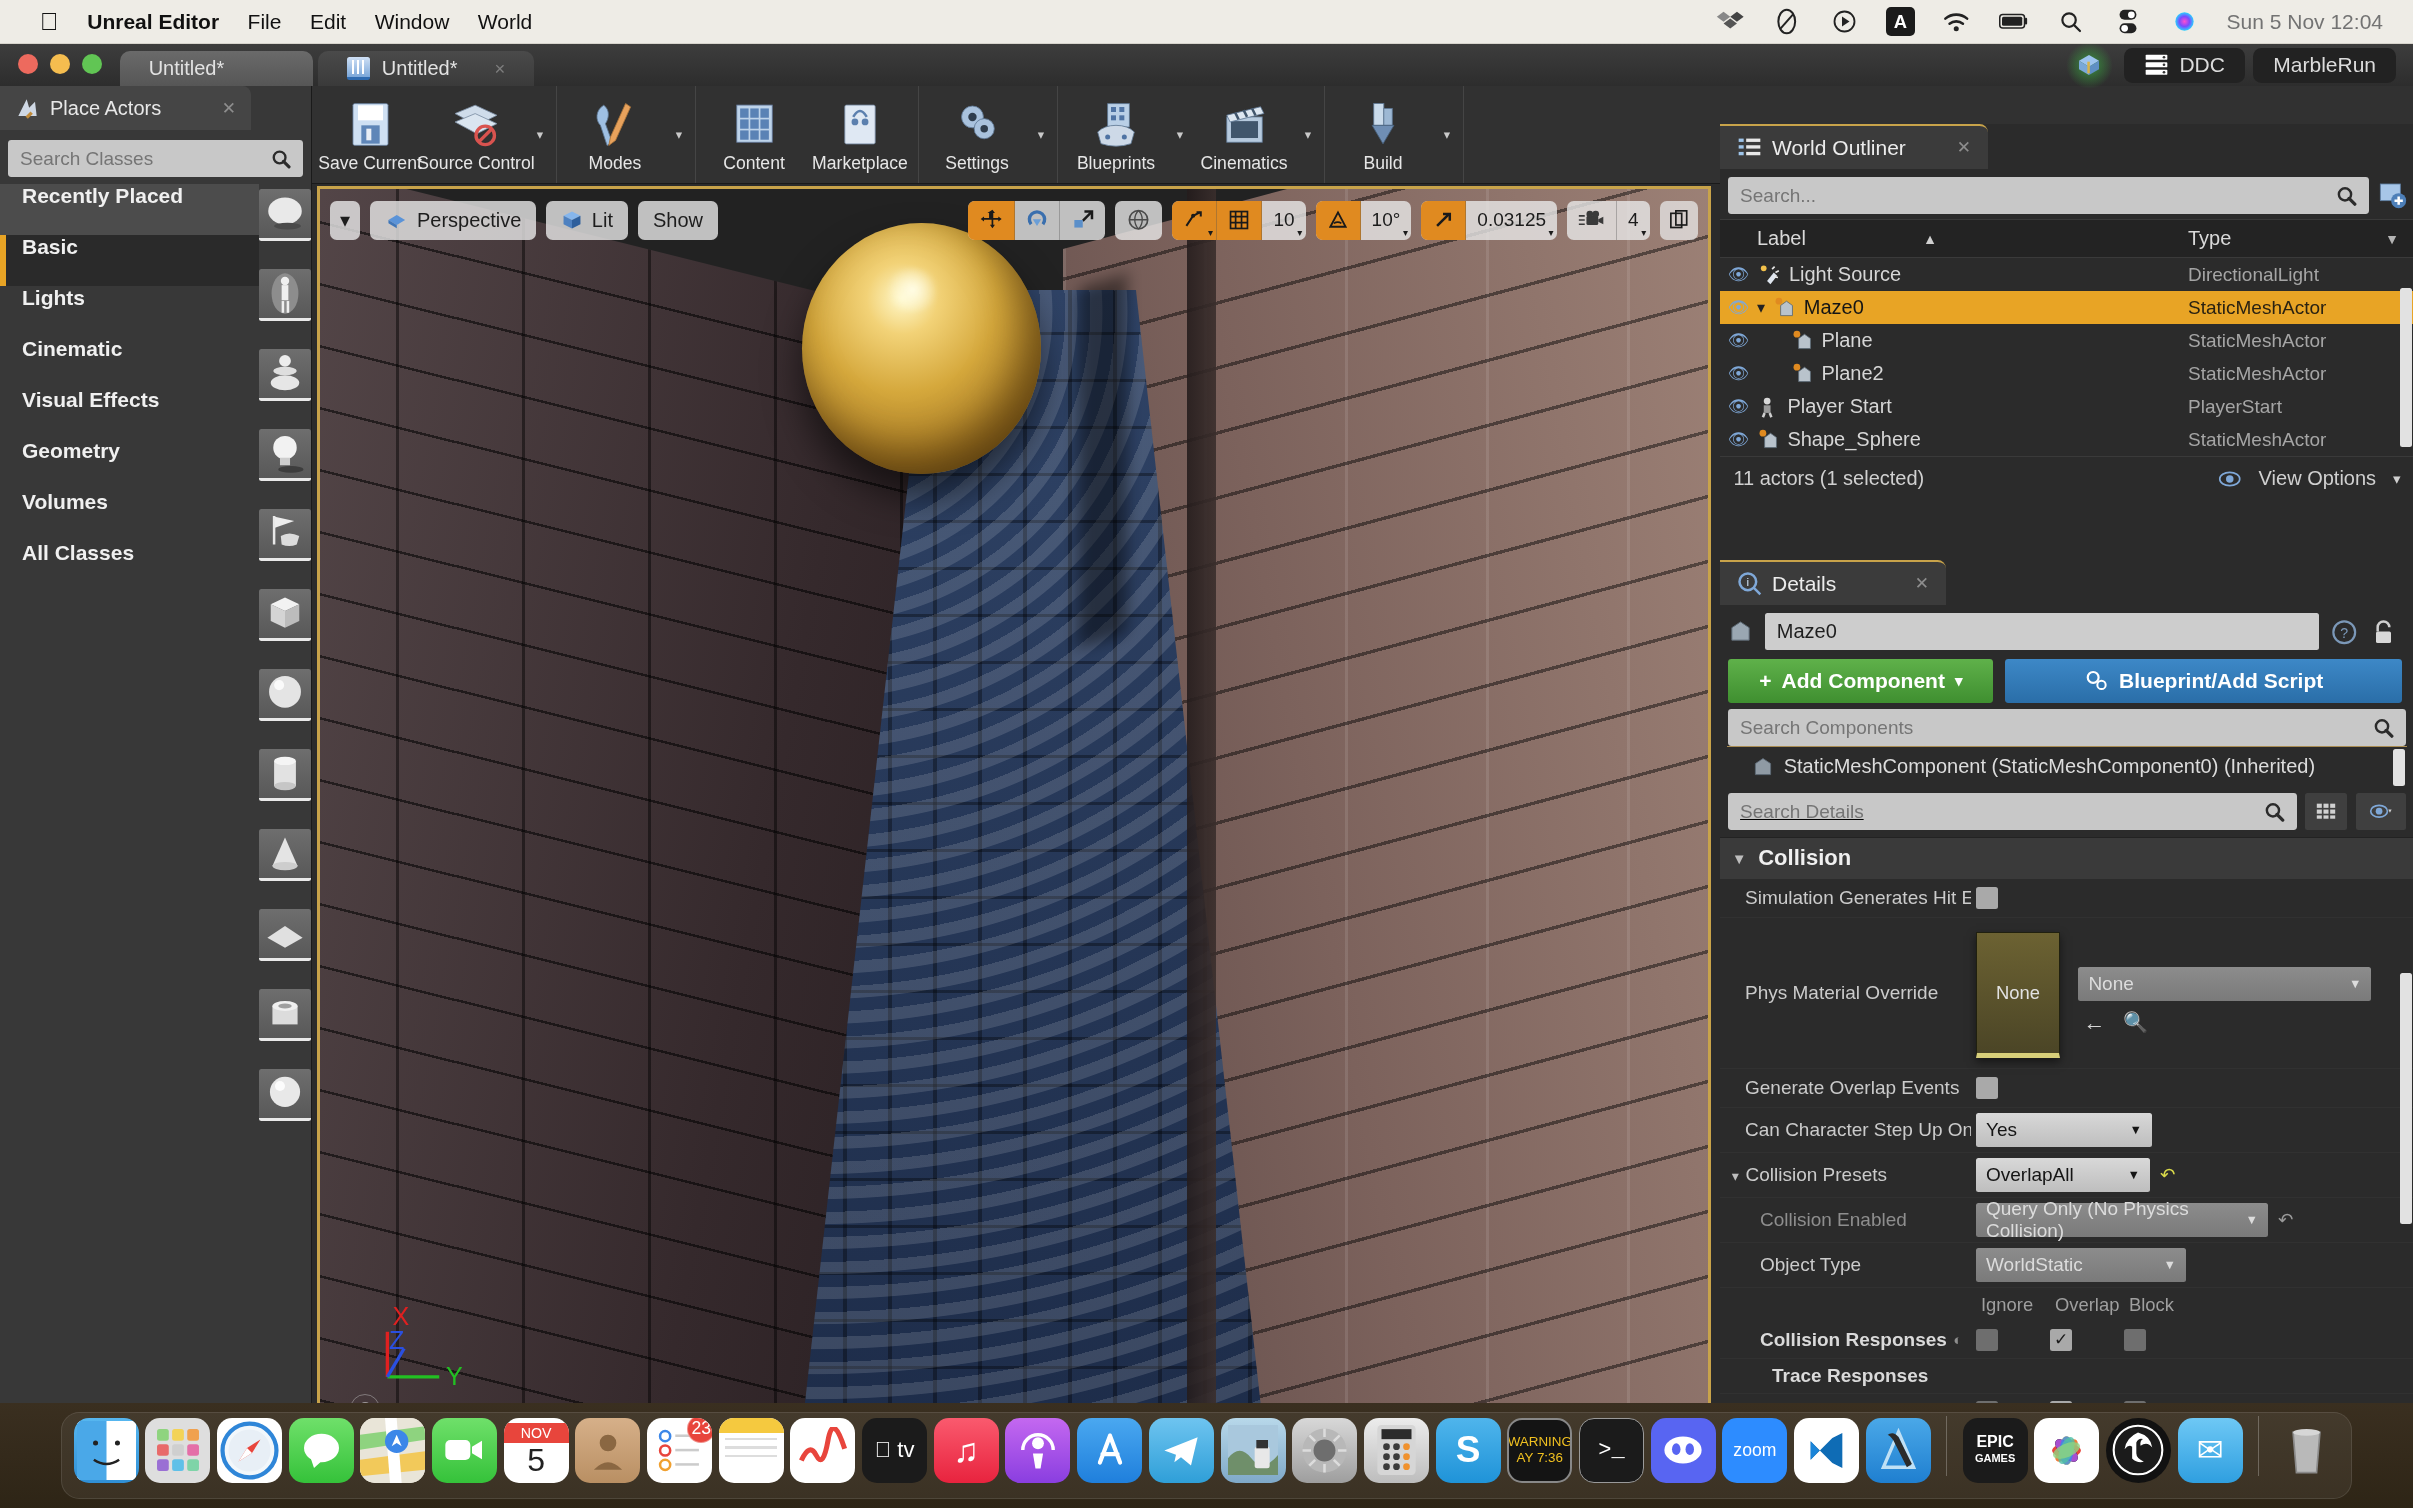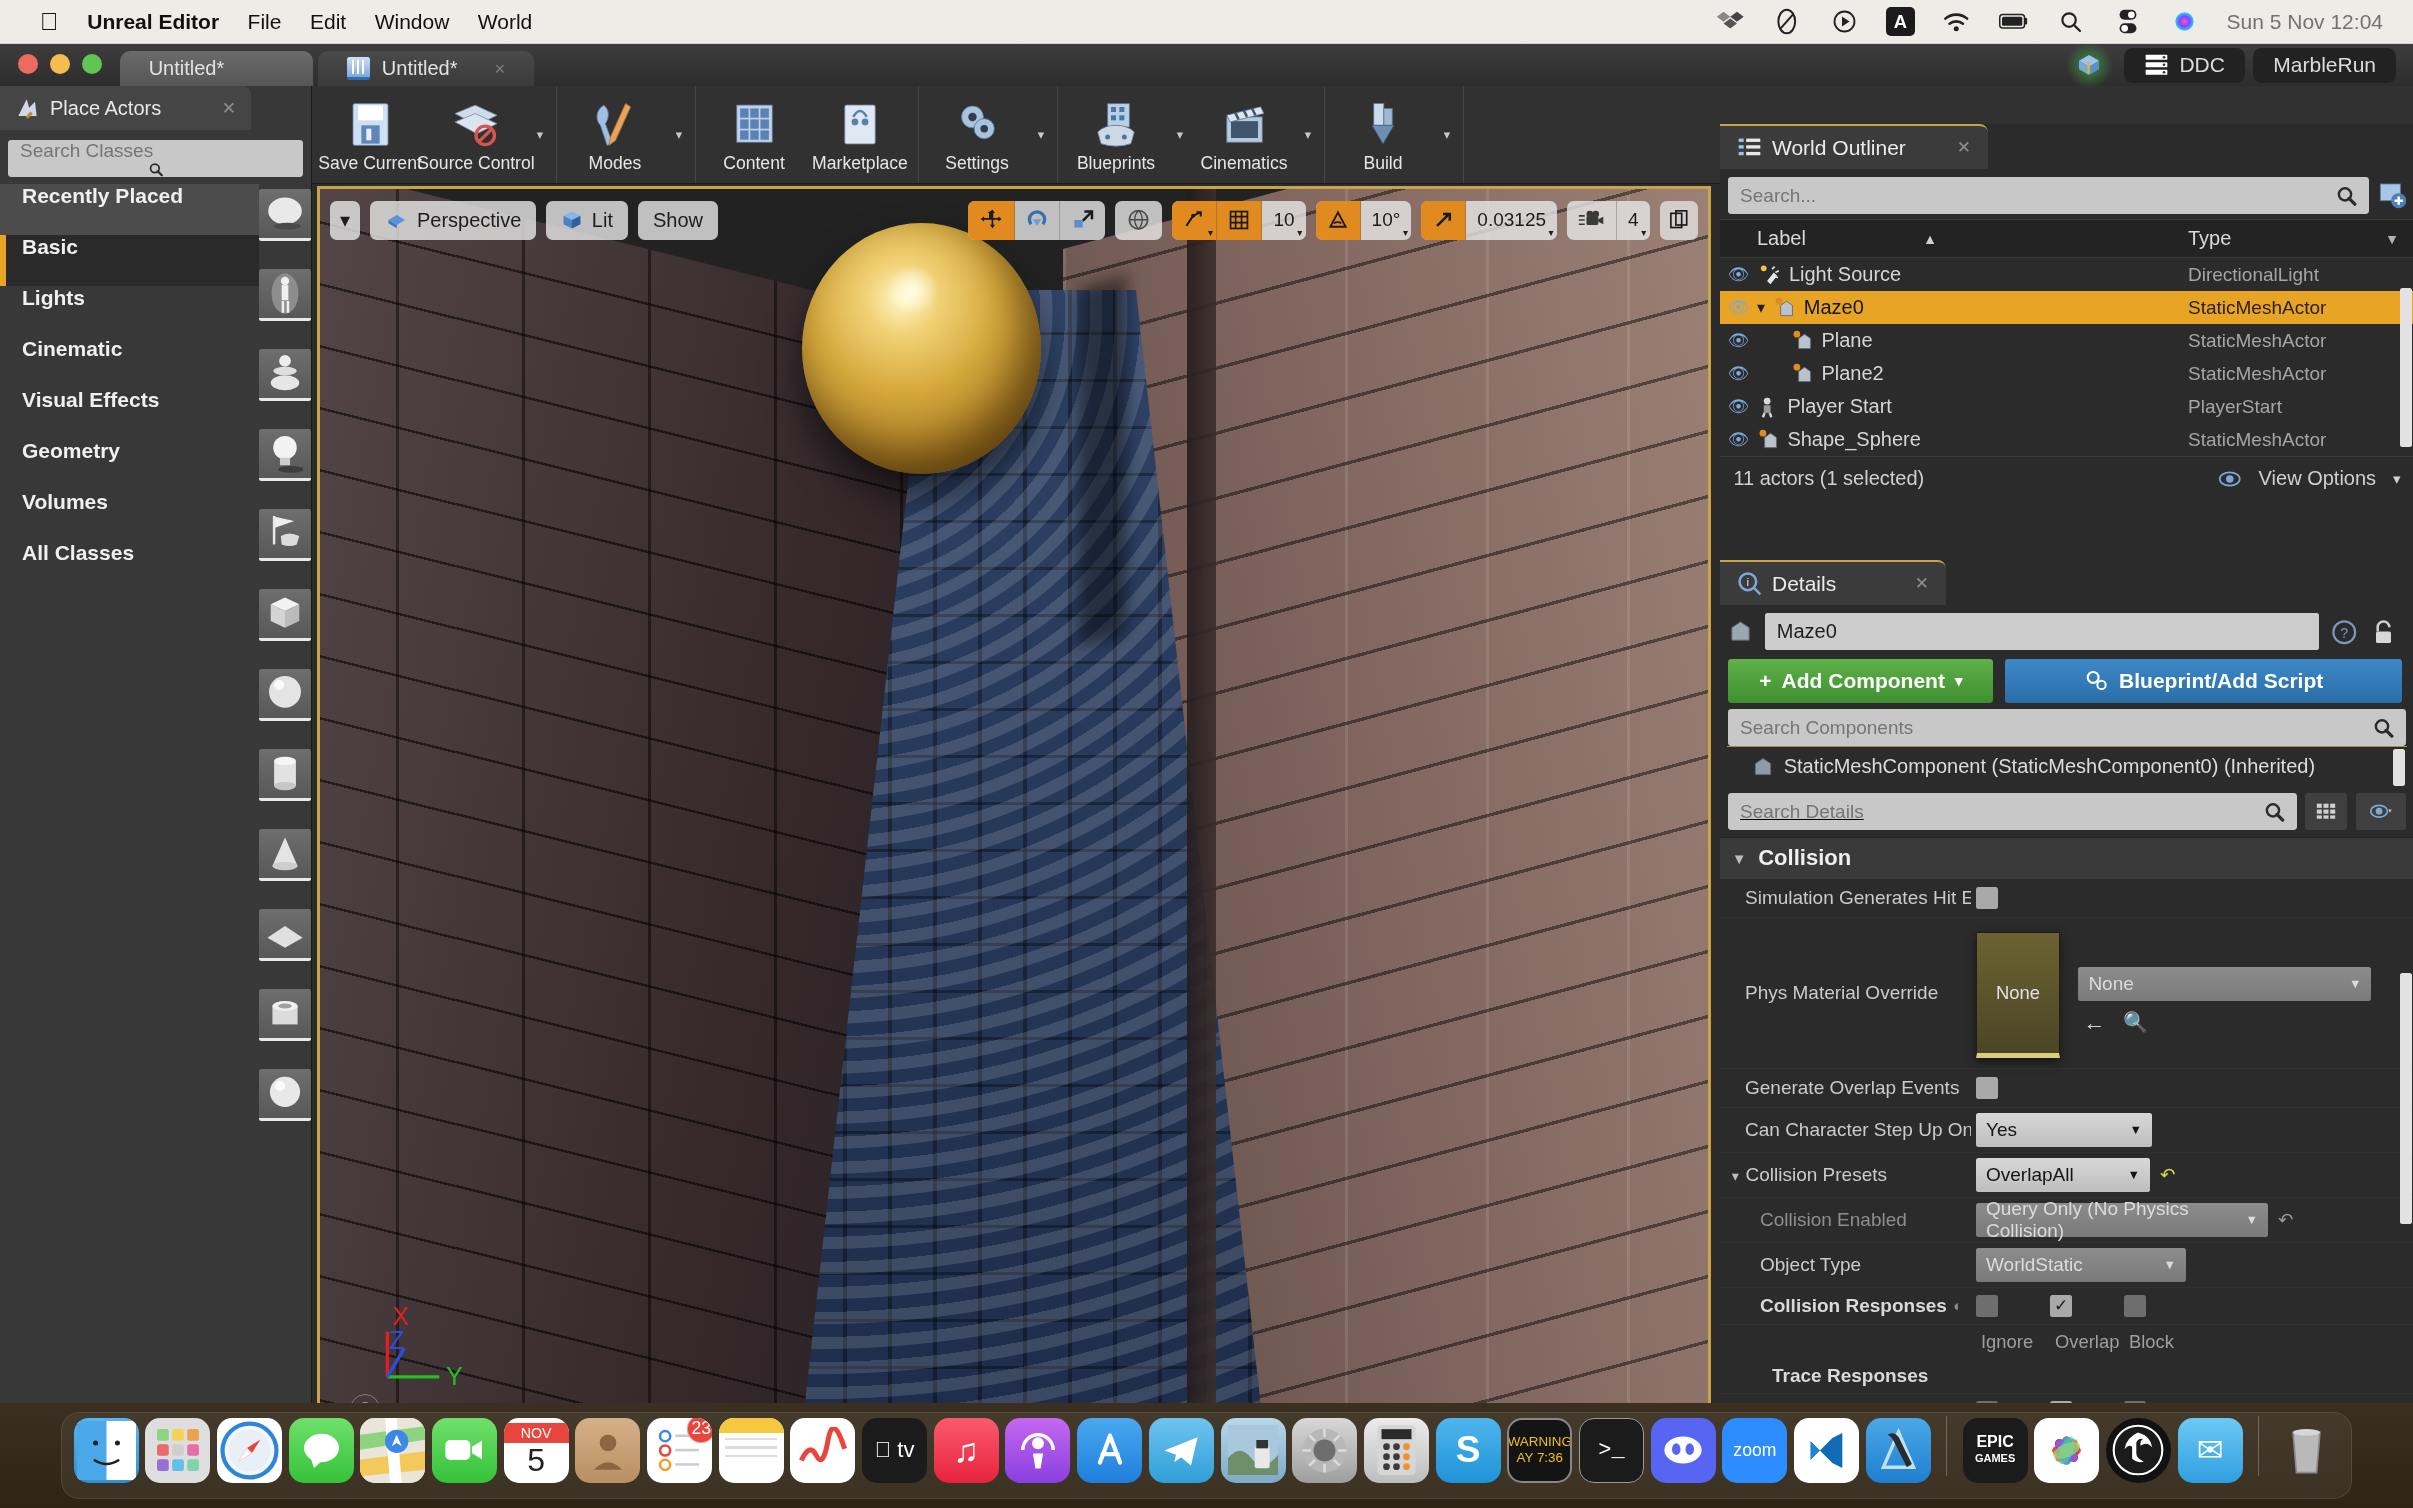--- a/index.html
+++ b/index.html
@@ -61,21 +61,21 @@
      background:radial-gradient(circle, rgba(60,220,70,.55), rgba(60,220,70,0) 70%);
      display:flex;align-items:center;justify-content:center; margin-right:3.4px;}
   
   #placeactors{ position:absolute; top:42px; left:0; width:312px; bottom:0; background:#383838;
      border-right:0.8px solid #1a1a1a;}
   #pa-tab{ height:44px; background:#454545; display:flex; align-items:center; padding:0 15px; gap:10px;
      width:251px; border-radius:0 8.4px 0 0;}
   #pa-tab .t{ color:#e8e8e8; font-size:20px;}
   #pa-tab .x{ margin-left:auto; color:#8d8d8d; font-size:17px;}
   #pa-search{ margin:10px 8.4px 0 8.4px; height:37px; background:#c8c8c8; border-radius:3.4px;
-     display:flex; align-items:center; padding:0 11.7px;flex-direction:column; }
+     display:flex; align-items:center; padding:0 11.7px; }
   #pa-search input{ background:transparent; border:0; outline:none; font-size:19px; color:#4b4b4b;
      width:100%; font-family:inherit;}
   #pa-body{ display:flex; margin-top:6.7px; height:calc(100% - 101px); }
   #pa-cats{ width:260px; }
   .pa-cat{ height:51px; display:flex; align-items:flex-start; padding-left:22px; color:#f0f0f0;
      font-size:21px; font-weight:bold; position:relative;}
   .pa-cat.hover{ background:#4c4c4c; }
   .pa-cat.sel{ background:#2a2a2a; }
   .pa-cat.sel:before{ content:""; position:absolute; left:0; top:0; bottom:0; width:5.9px; background:#e8a425;}
   #pa-thumbs{ width:52px; padding-top:5px; }
@@ -1017,48 +1017,48 @@
         <div class="prow" style="min-height:45px;">
           <div class="pname ind1">Object Type</div>
           <div class="pval">
             <div class="sel-in grey" style="width:210px;">
               <span>WorldStatic</span>
               <span class="cv">▼</span>
             </div>
           </div>
         </div>
 
+        <div class="prow" style="border-bottom:0;min-height:34px;">
+          <div class="pname"></div>
+          <div class="pval">
+            <div class="colhdr">
+              <span>Ignore</span>
+              <span>Overlap</span>
+              <span>Block</span>
+            </div>
+          </div>
+        </div>
+
         <div class="prow" style="min-height:37px;">
           <div class="pname ind1 bold" style="display:flex;align-items:center;gap:6.7px;">
             <span>Collision Responses</span>
             <span style="color:#8e8e8e;font-size:15px;">◐</span>
           </div>
           <div class="pval" style="gap:0;">
             <span style="width:74px;display:flex;">
                 <span class="cbx dk"></span>
               </span>
             <span style="width:74px;display:flex;">
                 <span class="cbx">
                   <span class="ck">✓</span>
                 </span>
               </span>
             <span style="width:74px;display:flex;">
                 <span class="cbx dk"></span>
               </span>
-          </div>
-        </div>
-
-        <div class="prow" style="border-bottom:0;min-height:34px;">
-          <div class="pname"></div>
-          <div class="pval">
-            <div class="colhdr">
-              <span>Ignore</span>
-              <span>Overlap</span>
-              <span>Block</span>
-            </div>
           </div>
         </div>
 
         <div class="prow" style="min-height:35px;">
           <div class="pname ind2 bold">Trace Responses</div>
           <div class="pval"></div>
         </div>
 
         <div class="prow" style="min-height:37px;">
           <div class="pname ind2 dim">Visibility</div>

